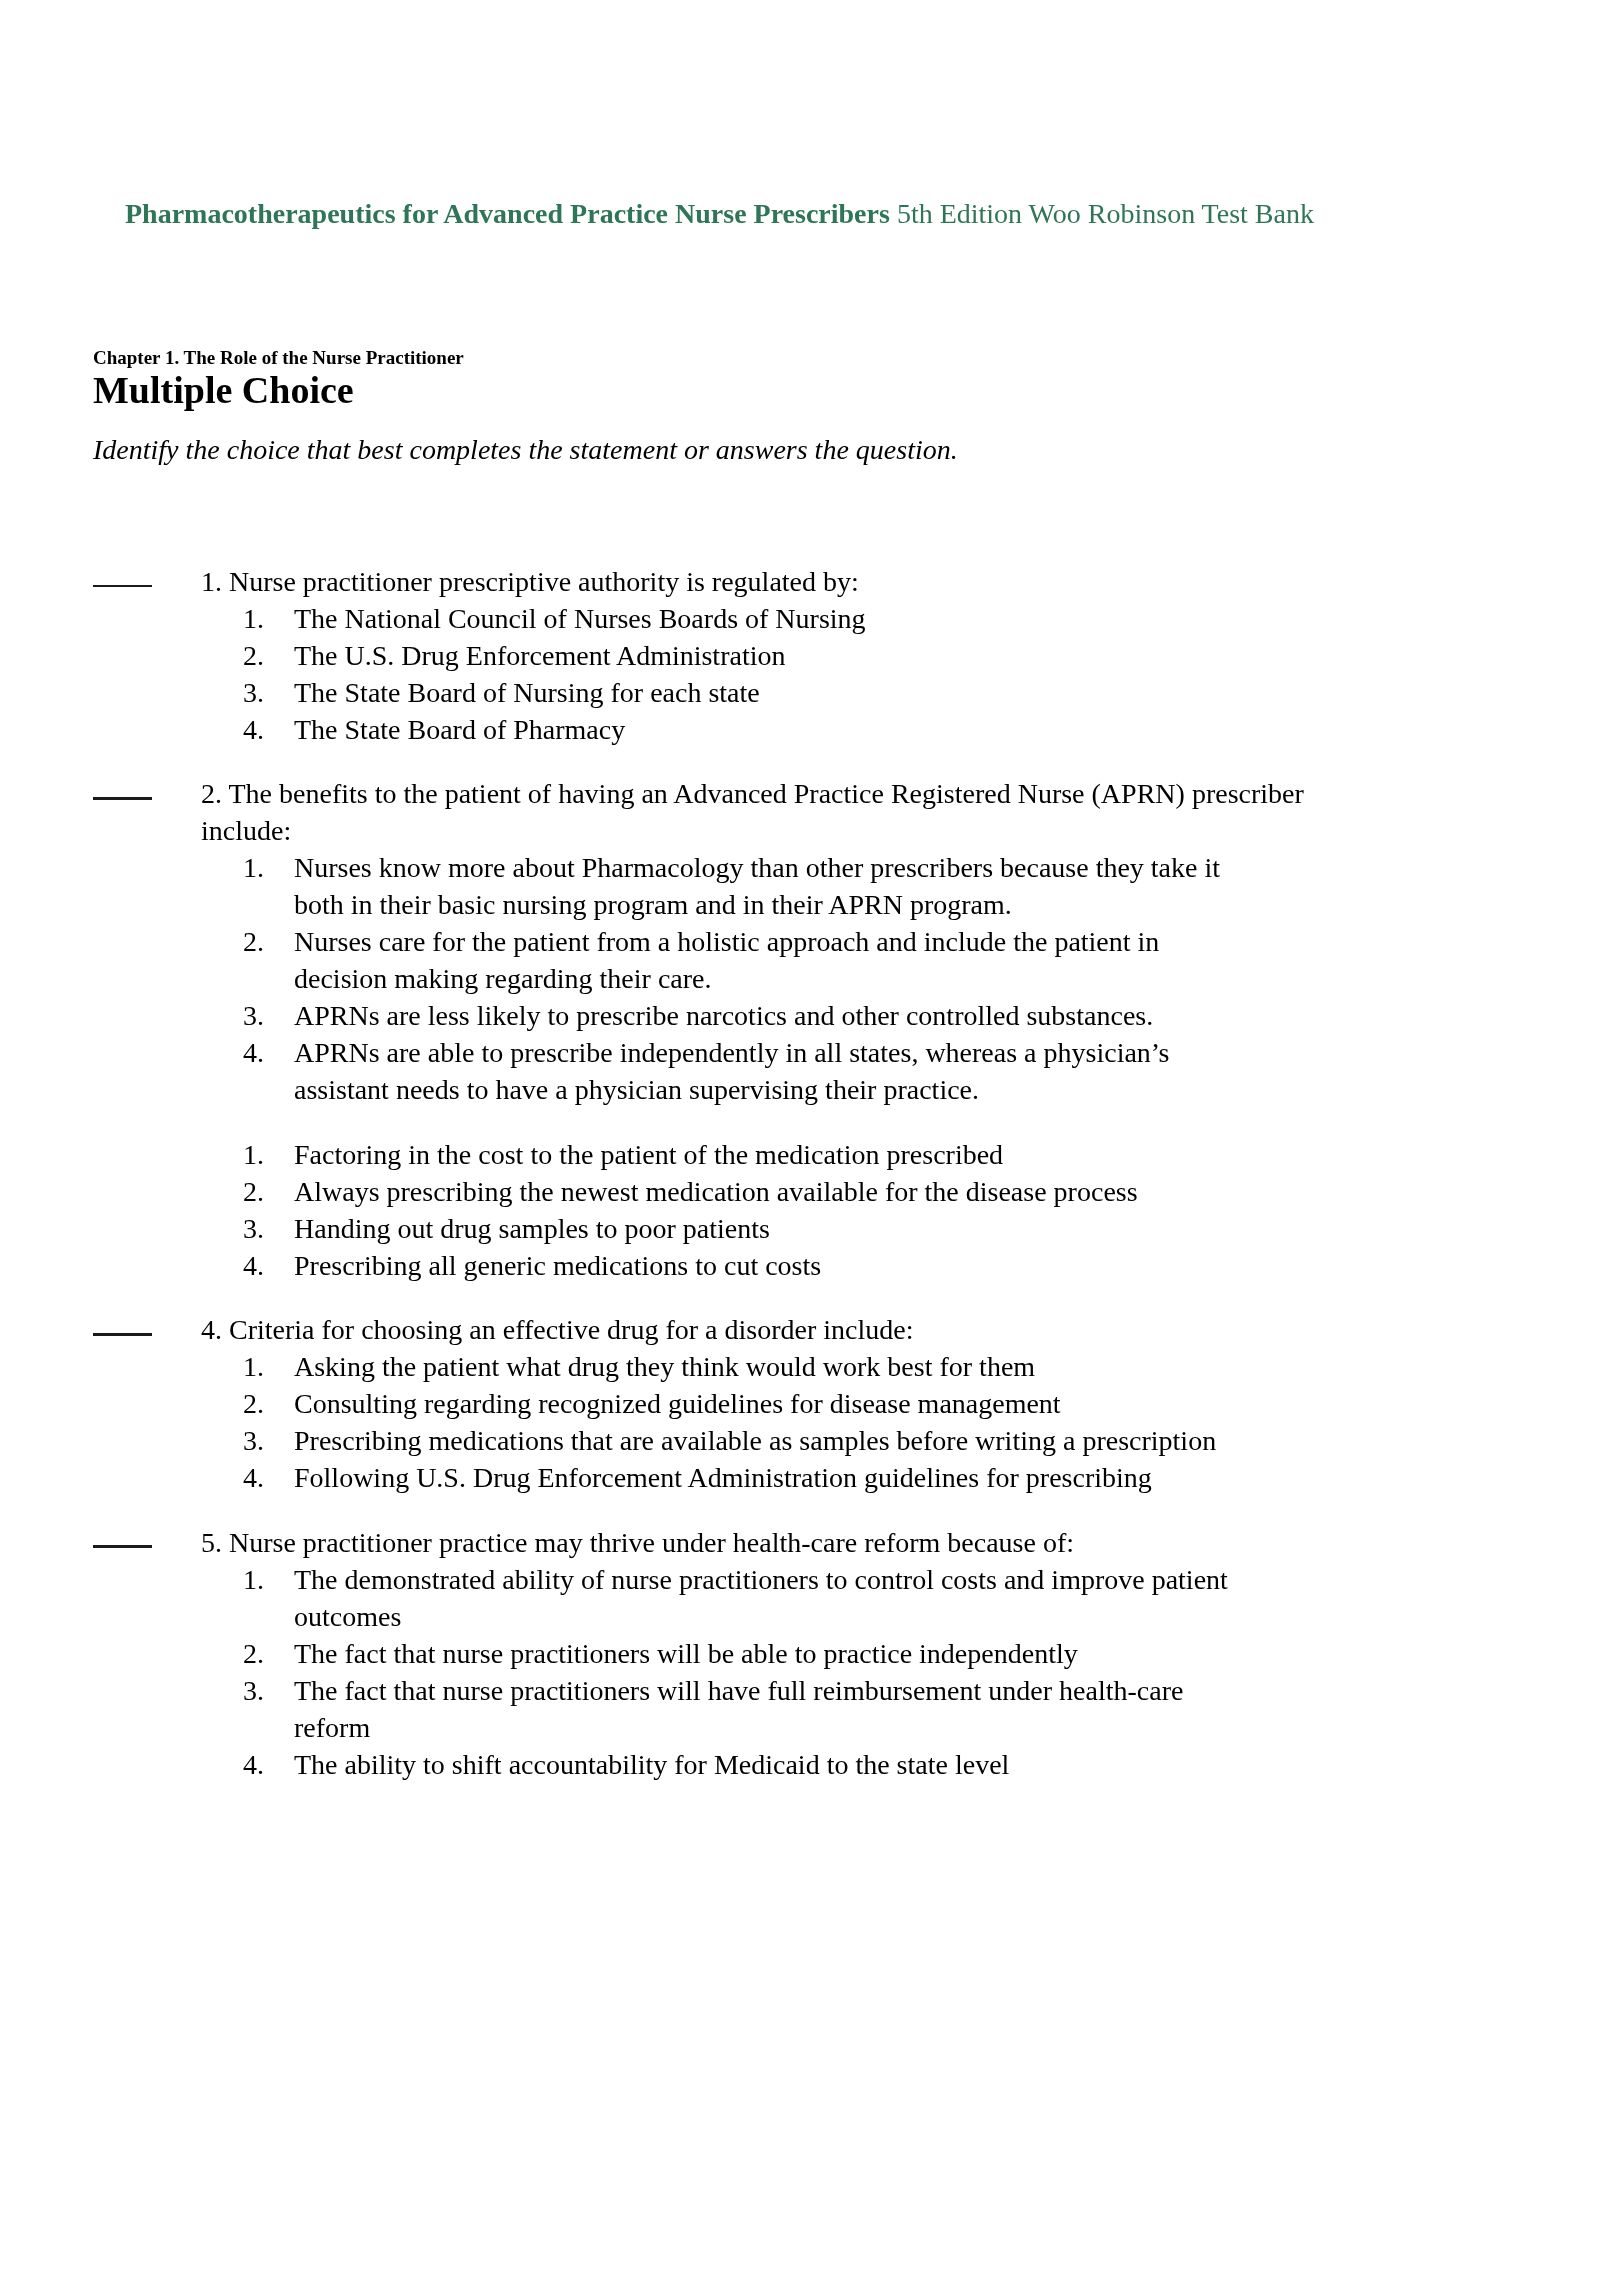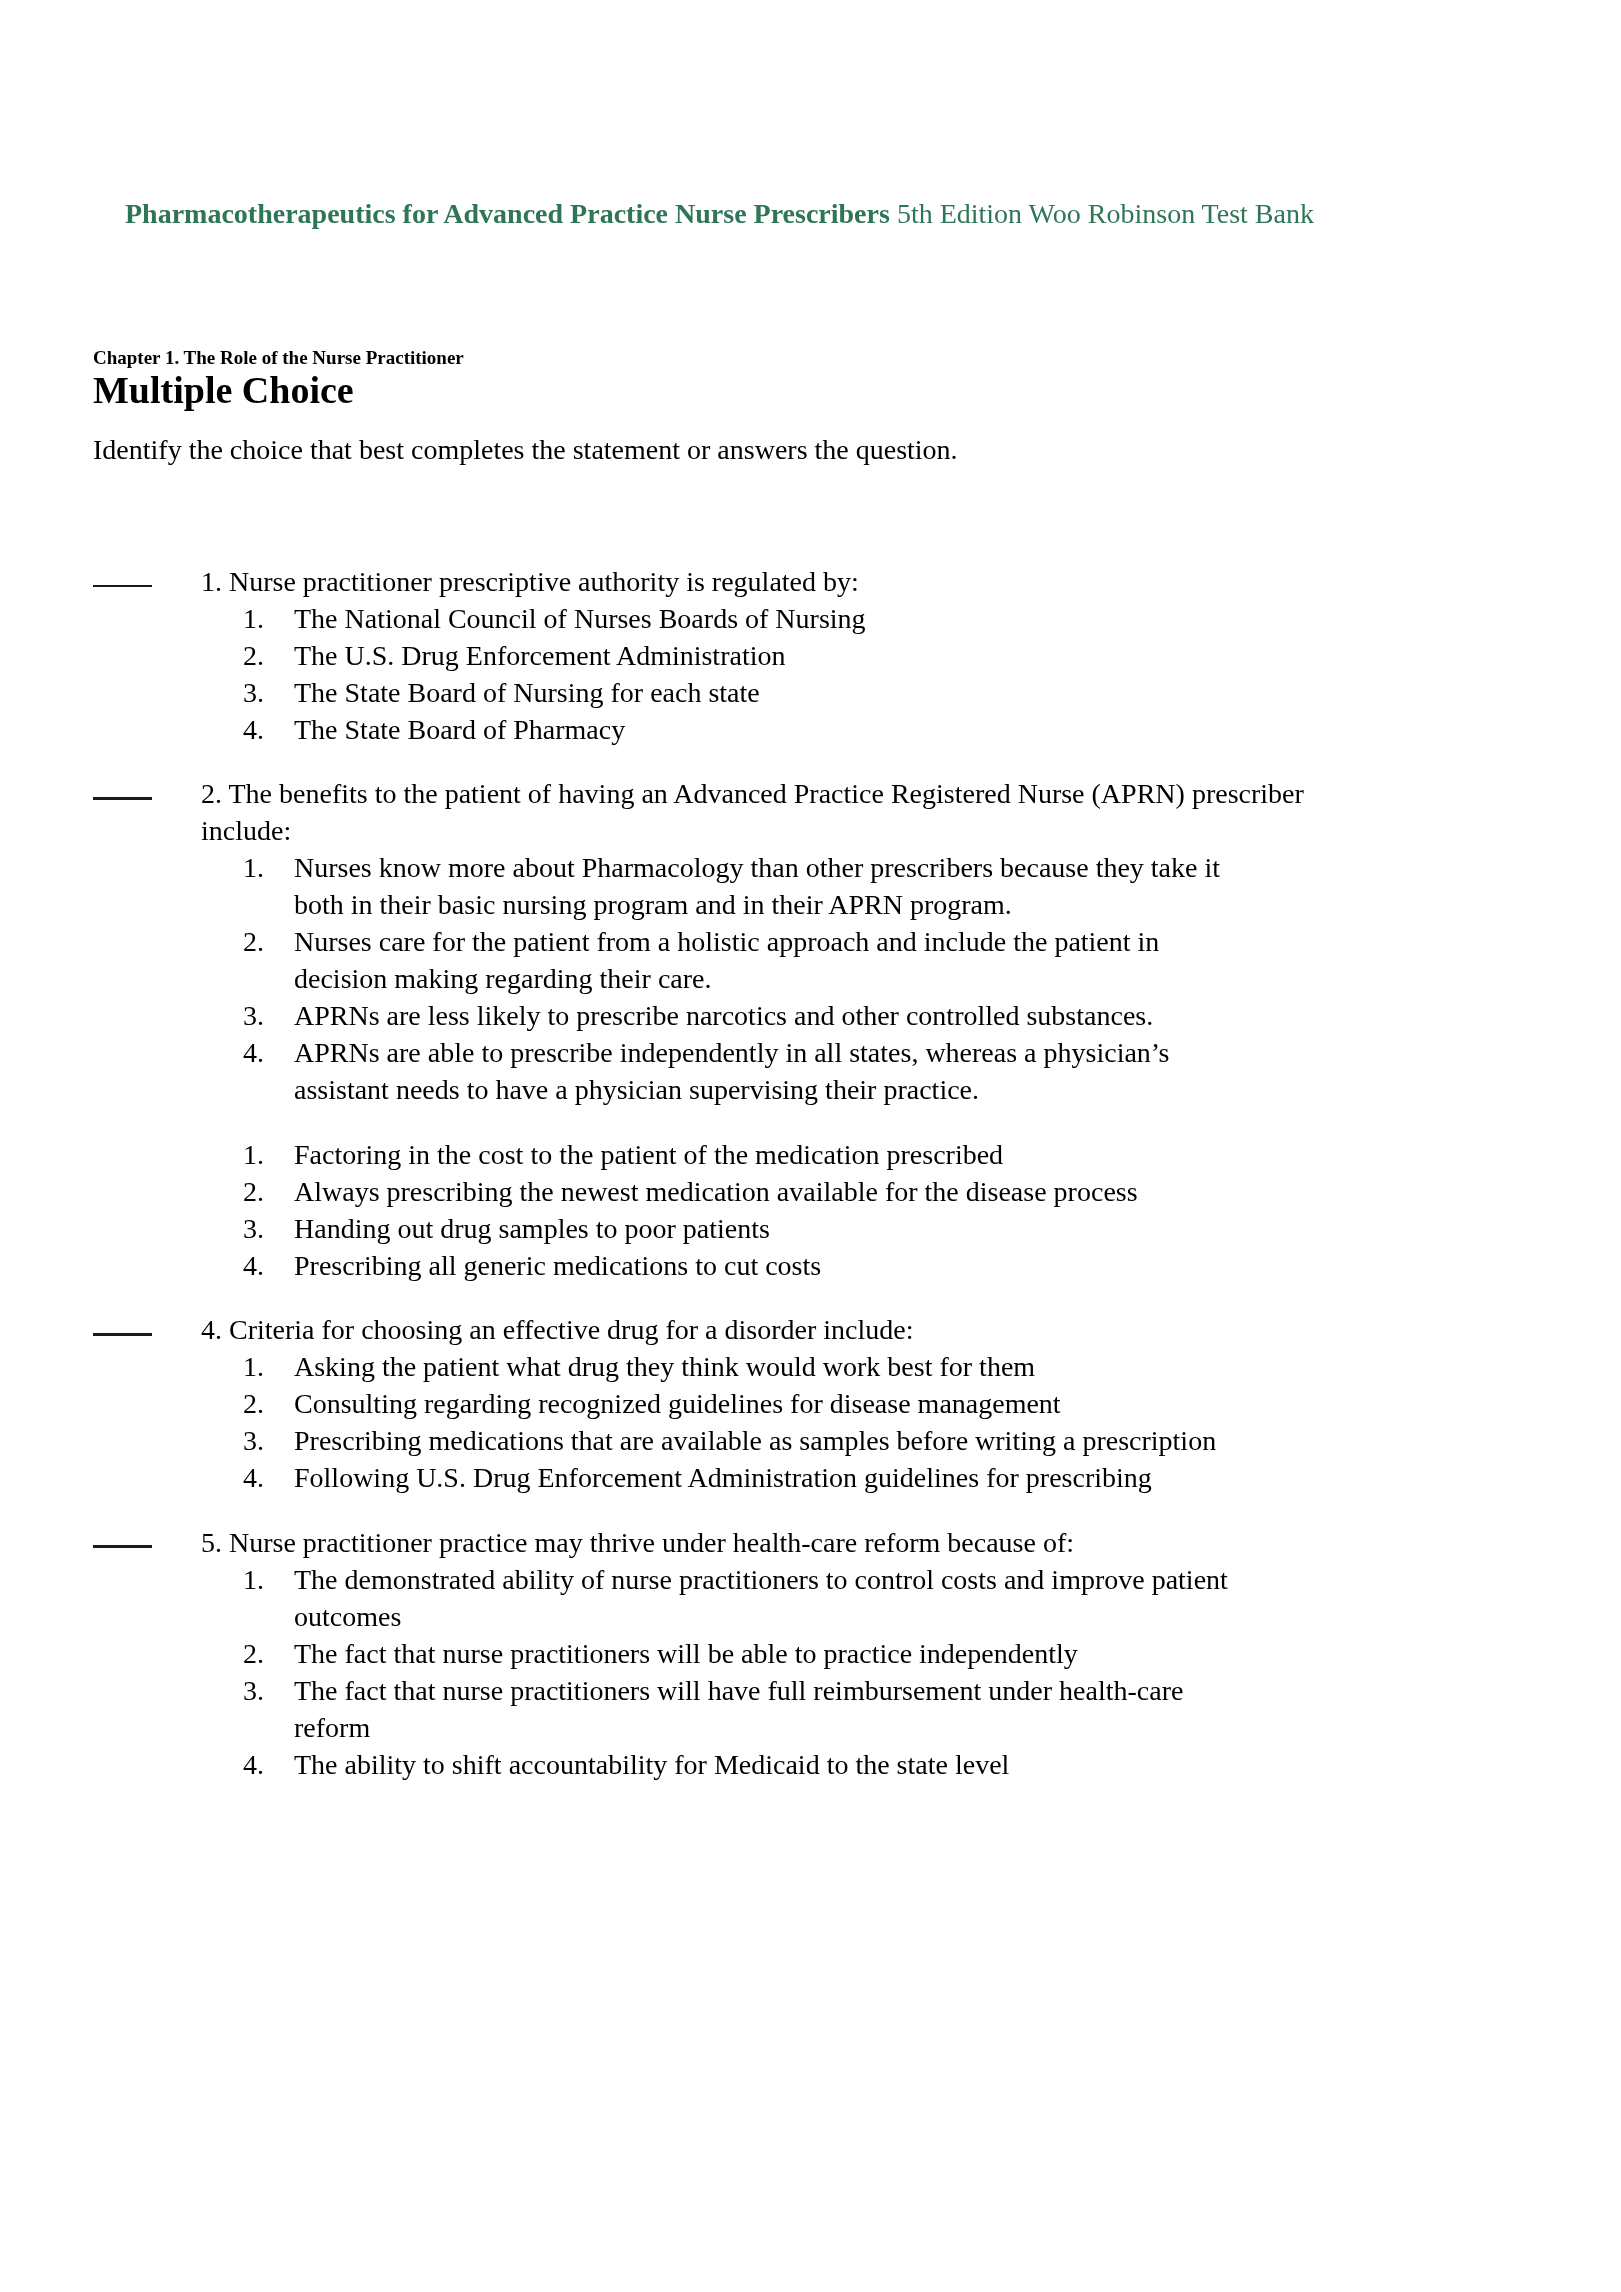--- a/index.html
+++ b/index.html
@@ -59,20 +59,21 @@
     font-weight: bold;
     line-height: 37px;
     white-space: nowrap;
   }
 
   .instructions {
     position: absolute;
     left: 93px;
     top: 431px;
     font-size: 28px;
+    font-style: italic;
     line-height: 37px;
     white-space: nowrap;
   }
 
   
   .questions {
     position: absolute;
     left: 0;
     top: 529px;
     width: 1621px;

